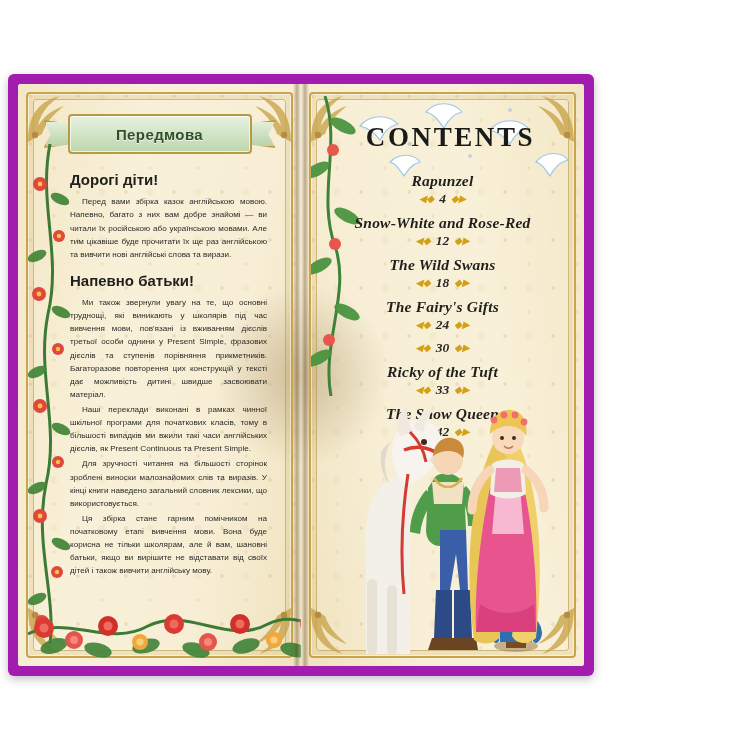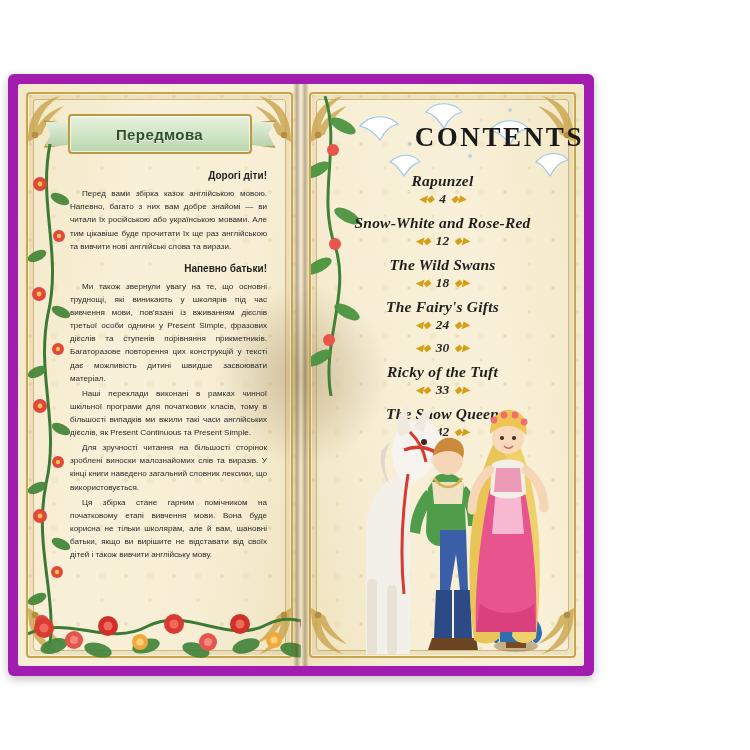--- a/index.html
+++ b/index.html
@@ -124,36 +124,36 @@
     position: absolute;
     left: 52px; right: 34px; top: 84px;
     font-size: 8.1px;
     line-height: 1.62;
     color: #2a2a28;
     text-align: justify;
     font-family: "Liberation Sans", sans-serif;
   }
   .left-text h3 {
     margin: 0 0 3px 0;
-    font-size: 10px;
-    text-align: right;
+    font-size: 15px;
+    text-align: left;
     font-weight: bold;
     color: #1f1f1d;
   }
   .left-text p {
     margin: 0 0 2px 0;
     text-indent: 12px;
   }
   .left-text .gap { height: 6px; }
 
   
   .contents-title {
     position: absolute;
     left: 16px; right: 0; top: 38px;
-    text-align: right;
+    text-align: center;
     font-family: "Liberation Serif", serif;
     font-size: 27px;
     font-weight: bold;
     letter-spacing: 2.6px;
     color: #1a1a18;
   }
   .toc {
     position: absolute;
     left: 24px; right: 24px; top: 88px;
   }

